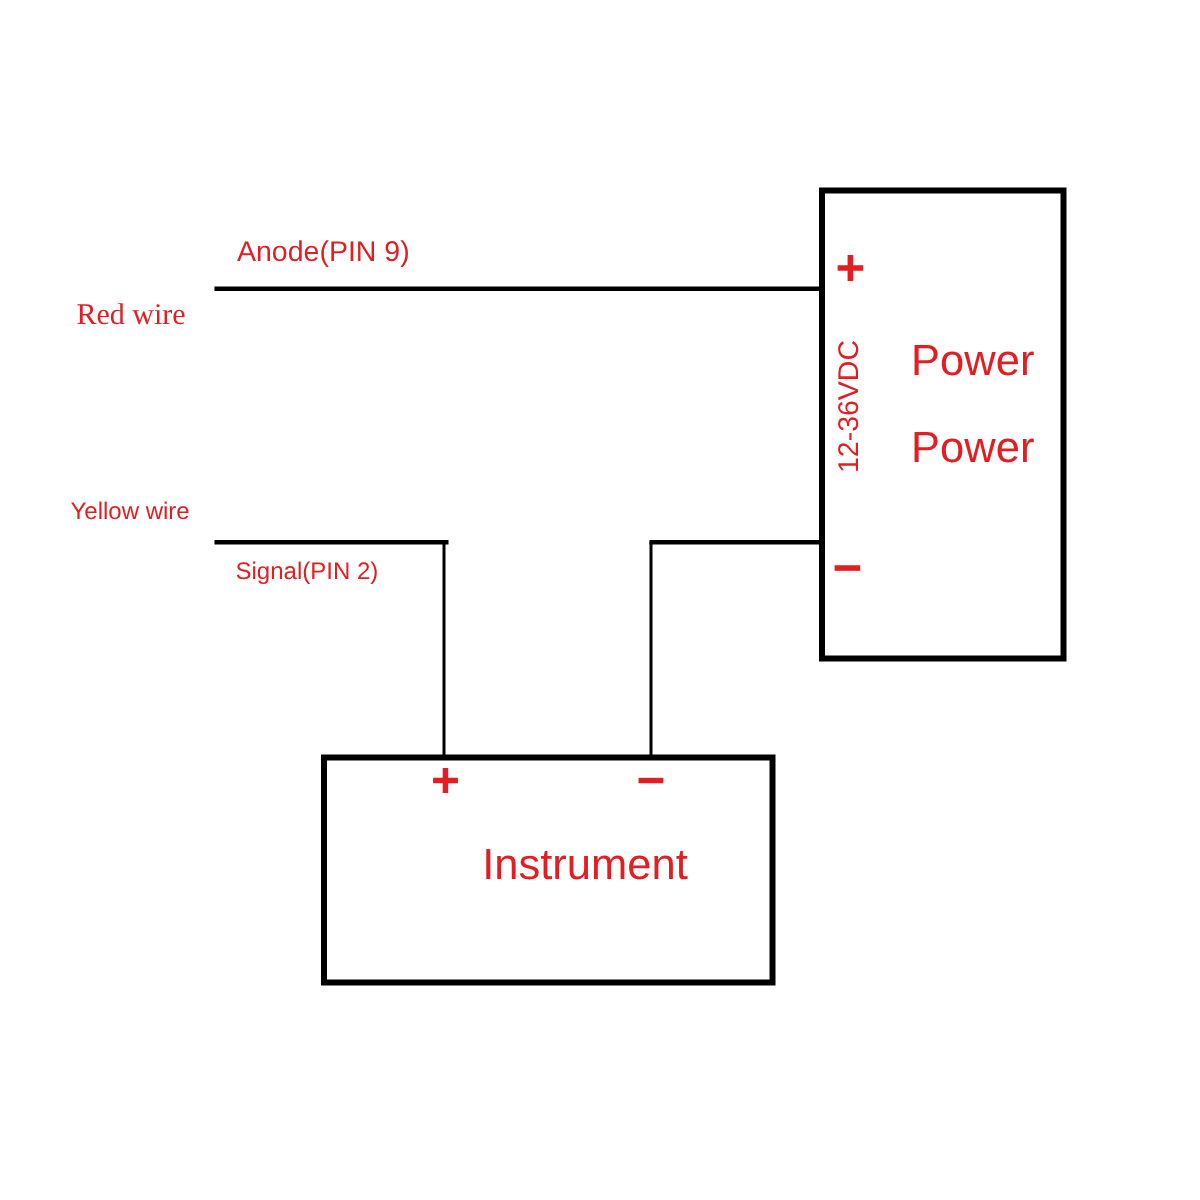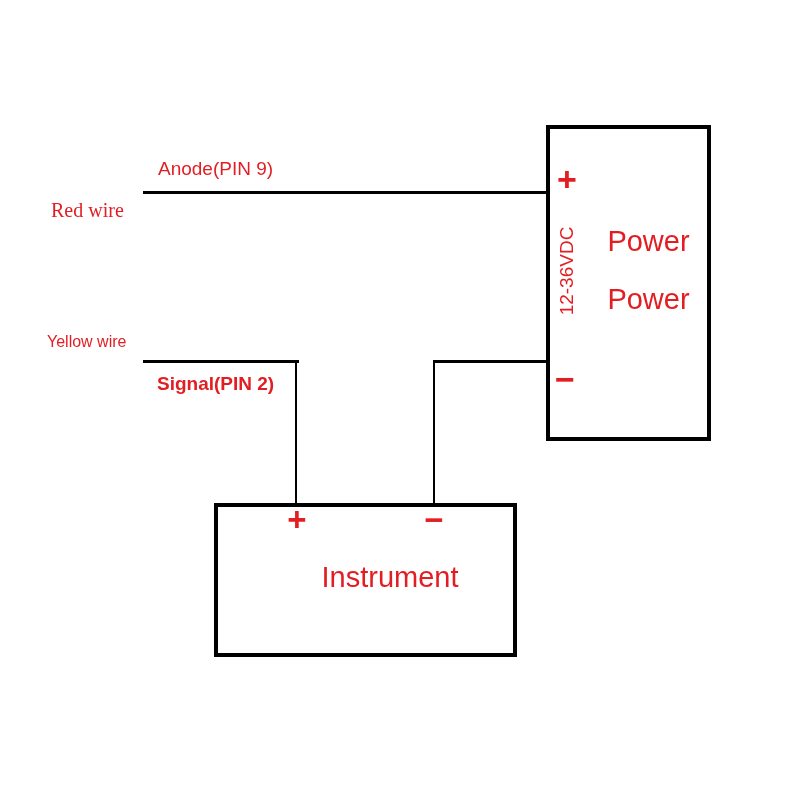--- a/index.html
+++ b/index.html
@@ -74,21 +74,21 @@
 <body>
 
 <div class="canvas">
 
   <div class="lbl" style="left:158px; top:158px; font-size:19px;">Anode(PIN 9)</div>
   <div class="wire" style="left:143px; top:191px; width:404px; height:3px;"></div>
   <div class="lbl" style="left:51px; top:199px; font-size:20px;font-family:Liberation Serif, serif;">Red wire</div>
 
   <div class="lbl" style="left:47px; top:333px; font-size:16px;">Yellow wire</div>
   <div class="wire" style="left:143px; top:360px; width:156px; height:3px;"></div>
-  <div class="lbl" style="left:157px; top:373px; font-size:19px;font-weight:bold;">Signal(PIN 2)</div>
+  <div class="lbl" style="left:157px; top:373px; font-size:16px;">Signal(PIN 2)</div>
   <div class="wire" style="left:295px; top:361px; width:2px; height:144px;"></div>
 
   <div class="wire" style="left:433px; top:360px; width:115px; height:3px;"></div>
   <div class="wire" style="left:433px; top:361px; width:2px; height:144px;"></div>
 
   <div class="box" style="left:546px; top:125px; width:165px; height:316px;"></div>
   <div class="term" style="left:552px; top:161px; width:30px; font-size:34px; line-height:36px;">+</div>
   <div class="voltage">12-36VDC</div>
   <div class="ps-title">
     <div>Power</div>

